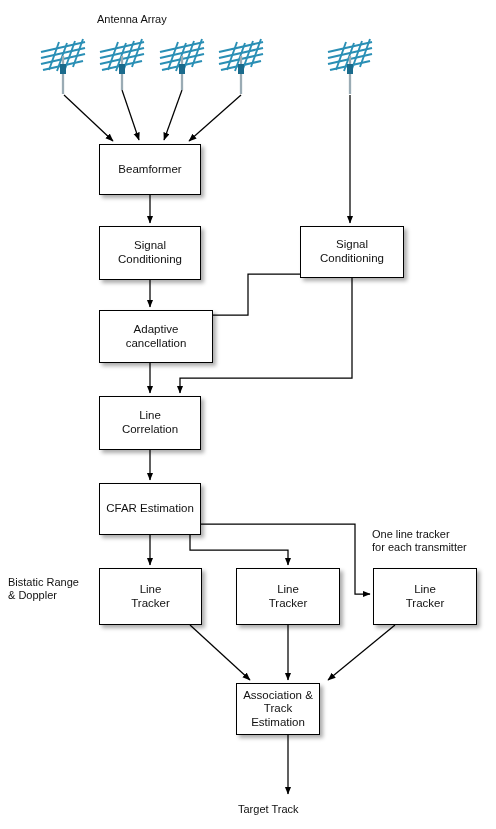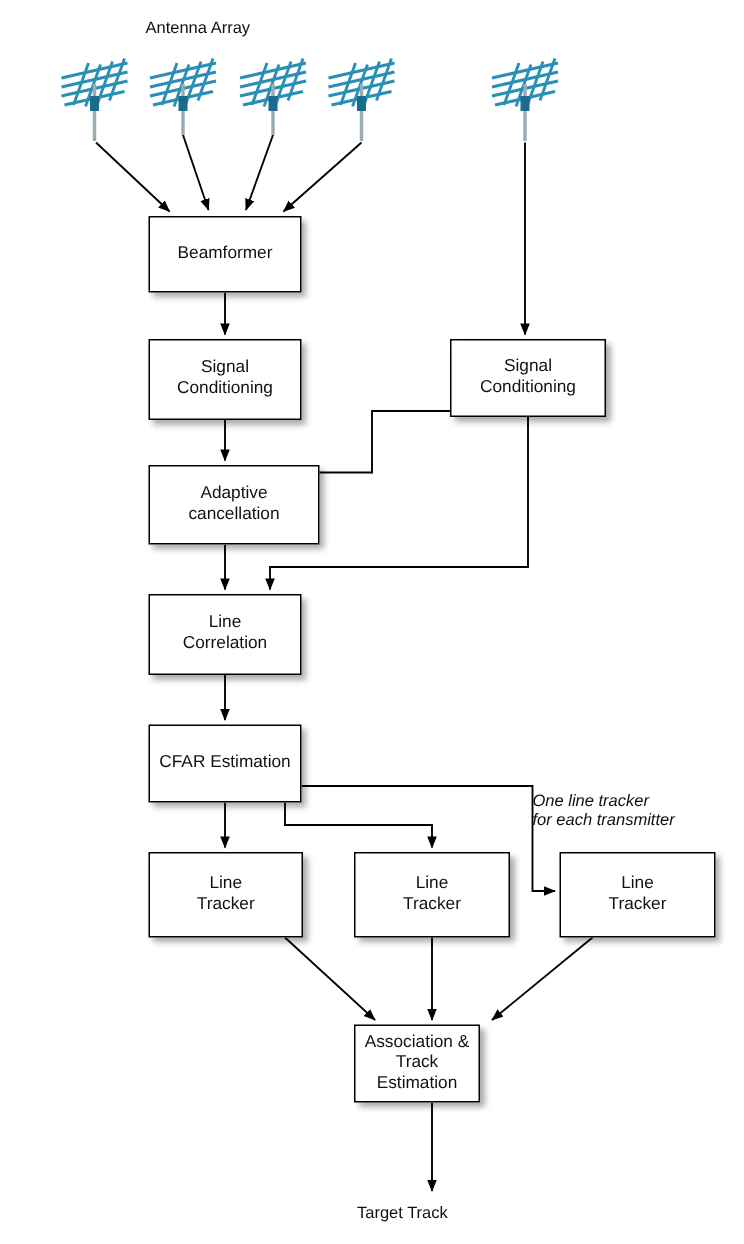--- a/index.html
+++ b/index.html
@@ -139,22 +139,24 @@
       <line x1="32" y1="33" x2="42" y2="5"></line>
         <line x1="40" y1="31" x2="50" y2="3"></line>
     </g>
     <line x1="30" y1="20" x2="30" y2="58" stroke="#9aabb4" stroke-width="2.3"></line>
     <rect x="27" y="28" width="6" height="10" fill="#1b6b8c"></rect>
   </svg>
 
   <div class="cap" style="left:97px;top:13px;width:120px;">Antenna Array</div>
 
 
-
-  <div class="cap" style="left:355px;top:528px;width:122px;white-space:pre-line;font-style:italic;">One line tracker
+  <div class="cap" style="left:8px;top:576px;width:92px;white-space:pre-line;">Bistatic Range
+&amp; Doppler</div>
+
+  <div class="cap" style="left:372px;top:528px;width:122px;white-space:pre-line;">One line tracker
 for each transmitter</div>
 
   <div class="cap" style="left:238px;top:803px;width:104px;">Target Track</div>
 
   <div class="node" style="left:99px;top:144px;width:102px;height:51px;">
     <span style="white-space:pre-line;">Beamformer</span>
   </div>
 
   <div class="node" style="left:99px;top:226px;width:102px;height:54px;">
     <span style="white-space:pre-line;">Signal

